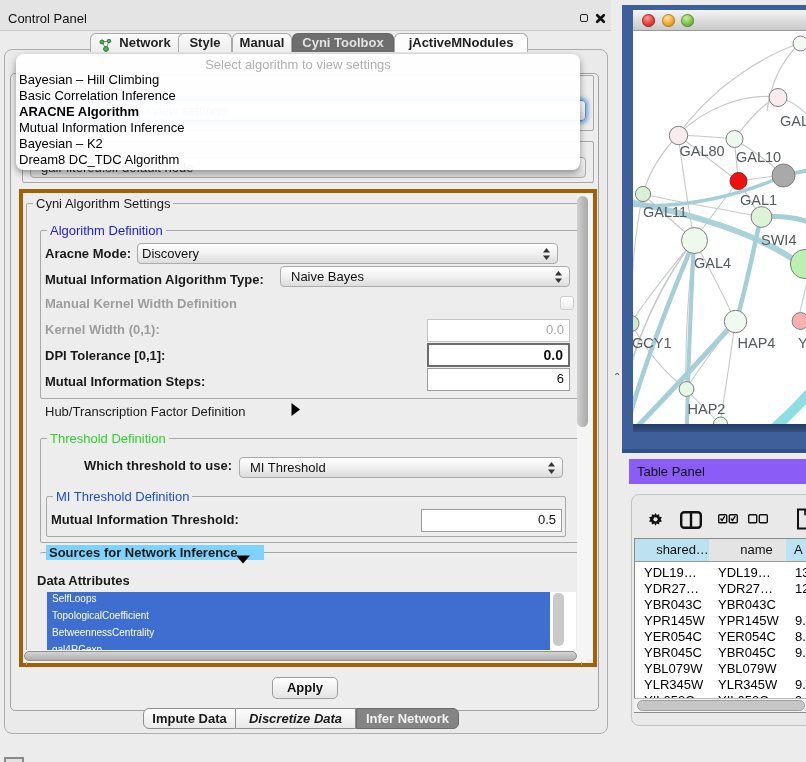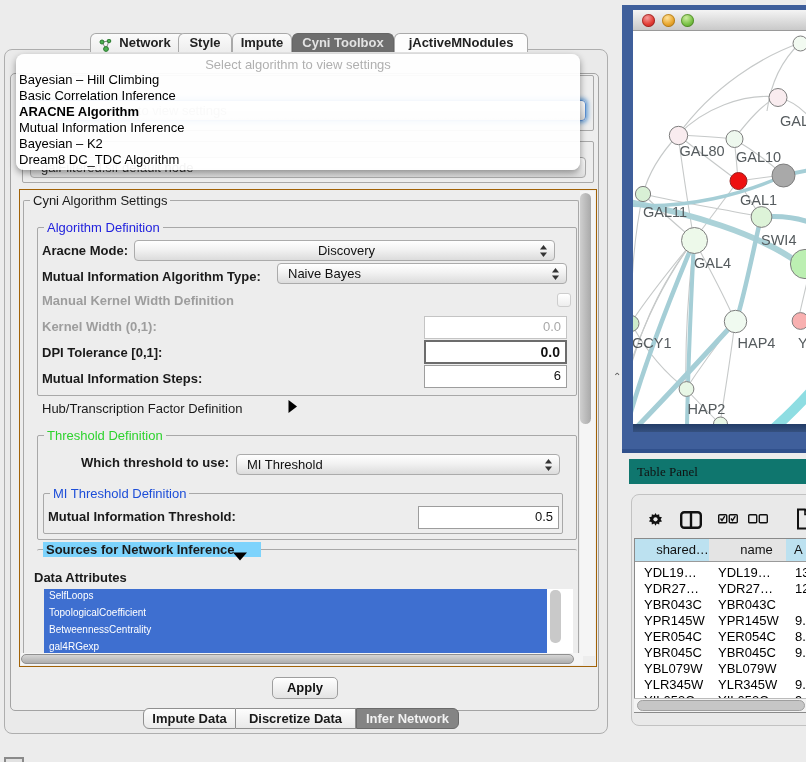--- a/index.html
+++ b/index.html
@@ -19,21 +19,21 @@
 .tab.dark { background:#6e6e6e; color:#e3e3e3; border-color:#666; }
 
 
 #panel { position:absolute; left:10px; top:73px; width:589px; height:638px; background:#ededed; border:1px solid #a3a3a3; border-radius:5px; }
 
 
 .gb { position:absolute; border:1px solid #a8a8a8; border-radius:2px; }
 .gb .gt { position:absolute; top:-8px; left:6px; background:#ededed; padding:0 3px; font-size:13px; }
 
 
-#viewport { position:absolute; left:8px; top:115px; width:578px; height:478px; border:1px solid #a16207; background:#ededed; }
+#viewport { position:absolute; left:8px; top:115px; width:578px; height:478px; border:4px solid #a16207; background:#ededed; }
 
 #vsb { position:absolute; right:1px; top:1px; width:15px; height:465px; background:#f5f5f5; }
 #vsb .thumb { position:absolute; left:0px; top:2px; width:11px; height:231px; background:linear-gradient(90deg,#cfcfcf,#a9a9a9); border-radius:6px; }
 
 #hsb { position:absolute; left:1px; bottom:1px; width:562px; height:12px; background:#f5f5f5; }
 #hsb .thumb { position:absolute; left:0px; top:1px; width:553px; height:10px; background:linear-gradient(#d5d5d5,#aeaeae); border:1px solid #909090; border-radius:5px; }
 
 .lbl { position:absolute; font-weight:bold; font-size:13px; color:#1a1a1a; white-space:nowrap; }
 .lbl.dis { color:#9d9d9d; }
 .plain { position:absolute; font-size:13px; color:#1a1a1a; white-space:nowrap; }
@@ -68,68 +68,75 @@
 #nw-blue { position:absolute; left:622px; top:5px; width:184px; height:448px; background:#3f5f9b; }
 #nw-bottomshade { position:absolute; left:633px; top:424px; width:173px; height:8px; background:linear-gradient(#223c66,#35507f); }
 #nw-titlebar { position:absolute; left:633px; top:10px; width:173px; height:21px; background:linear-gradient(#f4f4f4,#c9c9c9); border-bottom:1px solid #9a9a9a; }
 .tl { position:absolute; top:4px; width:13px; height:13px; border-radius:50%; }
 #nw-canvas { position:absolute; left:633px; top:31px; width:173px; height:393px; background:#fff; overflow:hidden; }
 
 
 #split-arrow { position:absolute; left:613px; top:371px; color:#555; font-size:10px; }
 
 
-#tp-title { position:absolute; left:629px; top:459px; width:177px; height:25px; background:#0f766e;font-family:Liberation Serif, serif; }
+#tp-title { position:absolute; left:629px; top:459px; width:177px; height:25px; background:#8b5cf6; }
 #tp-title .t { position:absolute; left:8px; top:5px; font-size:13px; color:#111; }
 #tp { position:absolute; left:631px; top:494px; width:180px; height:232px; background:#e9e9e9; border:1px solid #c2c2c2; border-radius:8px 0 0 8px; }
 #tbl { position:absolute; left:2px; top:43px; width:178px; height:175px; background:#fff; border:1px solid #8a8a8a; overflow:hidden; }
 .th { position:absolute; top:0; height:23px; border-right:1px solid #9a9a9a; border-bottom:1px solid #9a9a9a; font-size:13px; text-align:center; line-height:22px; color:#111; }
 .tr { position:absolute; font-size:13px; color:#000; white-space:nowrap; }
 #tbl-hsb { position:absolute; left:2px; top:203px; width:178px; height:14px; background:#f3f3f3; border-top:1px solid #bbb; }
 #tbl-hsb .thumb { position:absolute; left:3px; top:1px; width:168px; height:11px; background:#c6c6c6; border:1px solid #9f9f9f; border-radius:6px; }
 
 #mini-square { position:absolute; left:4px; top:757px; width:20px; height:20px; border:2px solid #8a8a8a; background:#e2e2e2; }
 </style>
 </head>
 <body>
 <div id="root">
 
   <div id="cp"></div>
+  <div id="cp-title">
+      <span class="t">Control Panel</span>
+    <span class="float-ico"></span>
+    <svg style="position:absolute;left:595px;top:13px;" width="11" height="11" viewBox="0 0 11 11">
+        <path d="M2.2 2.2 L8.8 8.8 M8.8 2.2 L2.2 8.8" stroke="#111" stroke-width="2.7" stroke-linecap="round" fill="none"></path>
+      </svg>
+  </div>
 
   <div class="tab" style="left:90px; width:96px;"><svg style="position:absolute;left:8px;top:5px" width="14" height="14" viewBox="0 0 14 14">
         <line x1="3" y1="3" x2="10" y2="2" stroke="#888" stroke-width="1"></line>
         <line x1="3" y1="3" x2="7" y2="10" stroke="#888" stroke-width="1"></line>
         <line x1="10" y1="2" x2="7" y2="10" stroke="#888" stroke-width="1"></line>
         <circle cx="3" cy="3" r="2" fill="#4caf50" stroke="#2a7a2e"></circle>
         <circle cx="10" cy="2" r="1.8" fill="#4caf50" stroke="#2a7a2e"></circle>
         <circle cx="7" cy="10" r="2.4" fill="#4caf50" stroke="#2a7a2e"></circle>
       </svg><span style="margin-left:14px">Network</span></div>
   <div class="tab" style="left:178px; width:54px;">Style</div>
-  <div class="tab" style="left:232px; width:60px;">Impute</div>
+  <div class="tab" style="left:232px; width:60px;">Manual</div>
   <div class="tab dark" style="left:292px; width:102px;">Cyni Toolbox</div>
   <div class="tab" style="left:394px; width:134px; background:#fdfdfd;">jActiveMNodules</div>
 
   <div id="panel">
 
     <div class="gb" style="left:11px; top:1px; width:572px; height:56px;"></div>
     <div class="combo" style="left:19px; top:26px; width:556px; box-shadow:0 0 4px 2px #6da3d8; border-color:#5b8fd0; color:#999;">Select algorithm to view settings</div>
     <div class="gb" style="left:11px; top:67px; width:572px; height:42px;"></div>
     <div class="combo" style="left:19px; top:83px; width:556px; color:#333;">galFiltered.sif default node</div>
 
     <div id="viewport">
 
       <div class="gb" style="left:3px; top:10px; width:556px; height:462px; border-bottom:none; border-radius:2px 2px 0 0;">
         <div class="gt" style="color:#1a1a1a;">Cyni Algorithm Settings</div>
       </div>
 
       <div class="gb" style="left:17px; top:37px; width:540px; height:169px;">
         <div class="gt" style="color:#2222dd;">Algorithm Definition</div>
       </div>
       <div class="lbl" style="left:22px; top:53px;">Aracne Mode:</div>
-      <div class="combo" style="left:114px; top:50px; width:421px; padding-left:4px;text-align:center;">Discovery<svg width="9" height="14" viewBox="0 0 9 14">
+      <div class="combo" style="left:114px; top:50px; width:421px; padding-left:4px;">Discovery<svg width="9" height="14" viewBox="0 0 9 14">
             <path d="M4.5 1 L8 5.5 L1 5.5 Z" fill="#333"></path>
             <path d="M4.5 13 L8 8.5 L1 8.5 Z" fill="#333"></path>
           </svg></div>
       <div class="lbl" style="left:22px; top:79px;">Mutual Information Algorithm Type:</div>
       <div class="combo" style="left:257px; top:73px; width:290px;">Naive Bayes<svg width="9" height="14" viewBox="0 0 9 14">
             <path d="M4.5 1 L8 5.5 L1 5.5 Z" fill="#333"></path>
             <path d="M4.5 13 L8 8.5 L1 8.5 Z" fill="#333"></path>
           </svg></div>
       <div class="lbl dis" style="left:22px; top:103px;">Manual Kernel Width Definition</div>
       <div class="checkbox" style="left:537px; top:103px;"></div>
@@ -181,21 +188,21 @@
         </div>
       <div id="hsb">
           <div class="thumb"></div>
         </div>
     </div>
 
     <div id="applybtn">Apply</div>
   </div>
 
   <div class="btab" style="left:143px; width:93px; border-radius:6px 0 0 6px;">Impute Data</div>
-  <div class="btab" style="left:236px; width:120px; border-left:none;">Discretize Data</div>
+  <div class="btab" style="left:236px; width:120px; border-left:none;font-style:italic;">Discretize Data</div>
   <div class="btab dark" style="left:356px; width:103px; border-radius:0 6px 6px 0;">Infer Network</div>
 
   <div id="popup">
     <div class="hd">Select algorithm to view settings</div>
     <div class="li" style="top:18px;">Bayesian – Hill Climbing</div>
     <div class="li" style="top:34px;">Basic Correlation Inference</div>
     <div class="li" style="top:50px; font-weight:bold;">ARACNE Algorithm</div>
     <div class="li" style="top:66px;">Mutual Information Inference</div>
     <div class="li" style="top:82px;">Bayesian – K2</div>
     <div class="li" style="top:98px;">Dream8 DC_TDC Algorithm</div>

